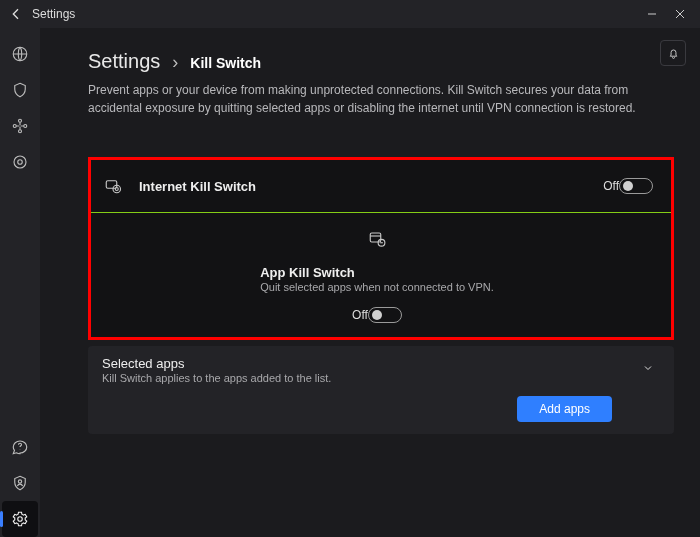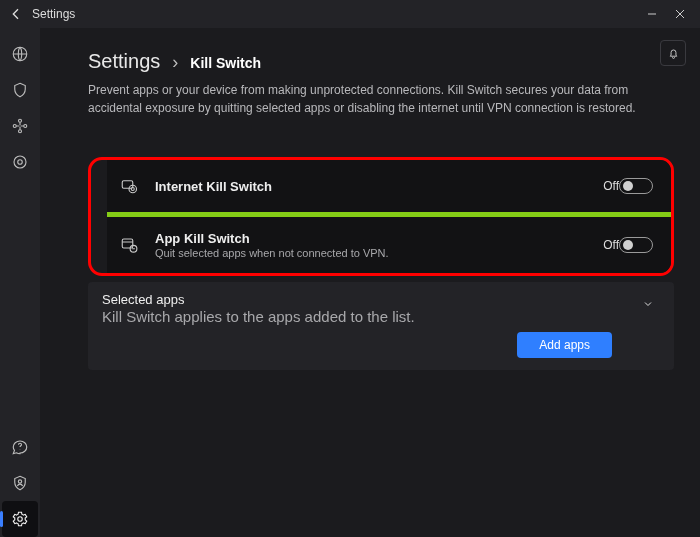--- a/index.html
+++ b/index.html
@@ -99,33 +99,33 @@
   .page-desc {
     font-size: 12px;
     line-height: 1.5;
     color: #b8b8bb;
     max-width: 560px;
     margin-bottom: 40px;
   }
   
   .highlight {
     border: 3px solid #ff0000;
-    border-radius: 14px;
+    border-radius: 0;
     overflow: hidden;
-    padding-left: 16px;
   }
   .setting-row {
     display: flex;
     align-items: center;
     padding: 14px 18px 14px 10px;
     background: #121214;
     gap: 14px;
   }
   .setting-row + .setting-row {
-    border-top: 5px solid #84cc16;
+    border-top: 1px solid #84cc16;
+    flex-direction: column;
   }
   .setting-row .ricon {
     width: 24px; height: 24px;
     display: flex; align-items: center; justify-content: center;
     color: #c9c9c9;
     flex: none;
   }
   .setting-row .ricon svg { width: 18px; height: 18px; }
   .setting-row .rtext { flex: 1; min-width: 0; }
   .setting-row .rtitle { font-size: 13px; font-weight: 600; color: #eee; }
@@ -155,21 +155,21 @@
     margin-top: 6px;
     background: #232327;
     border-radius: 4px;
     display: flex;
     align-items: flex-start;
     padding: 10px 14px 12px 14px;
     gap: 24px;
   }
   .apps-text { flex: 1; }
   .apps-title { font-size: 13px; color: #eee; }
-  .apps-desc { font-size: 15px; color: #a8a8ab; margin-top: 1px; }
+  .apps-desc { font-size: 11px; color: #a8a8ab; margin-top: 1px; }
   .add-btn {
     background: #2f7fff;
     color: #fff;
     font-size: 12px;
     border: none;
     border-radius: 4px;
     padding: 6px 22px;
     cursor: pointer;
     margin-top: 40px;
   }

